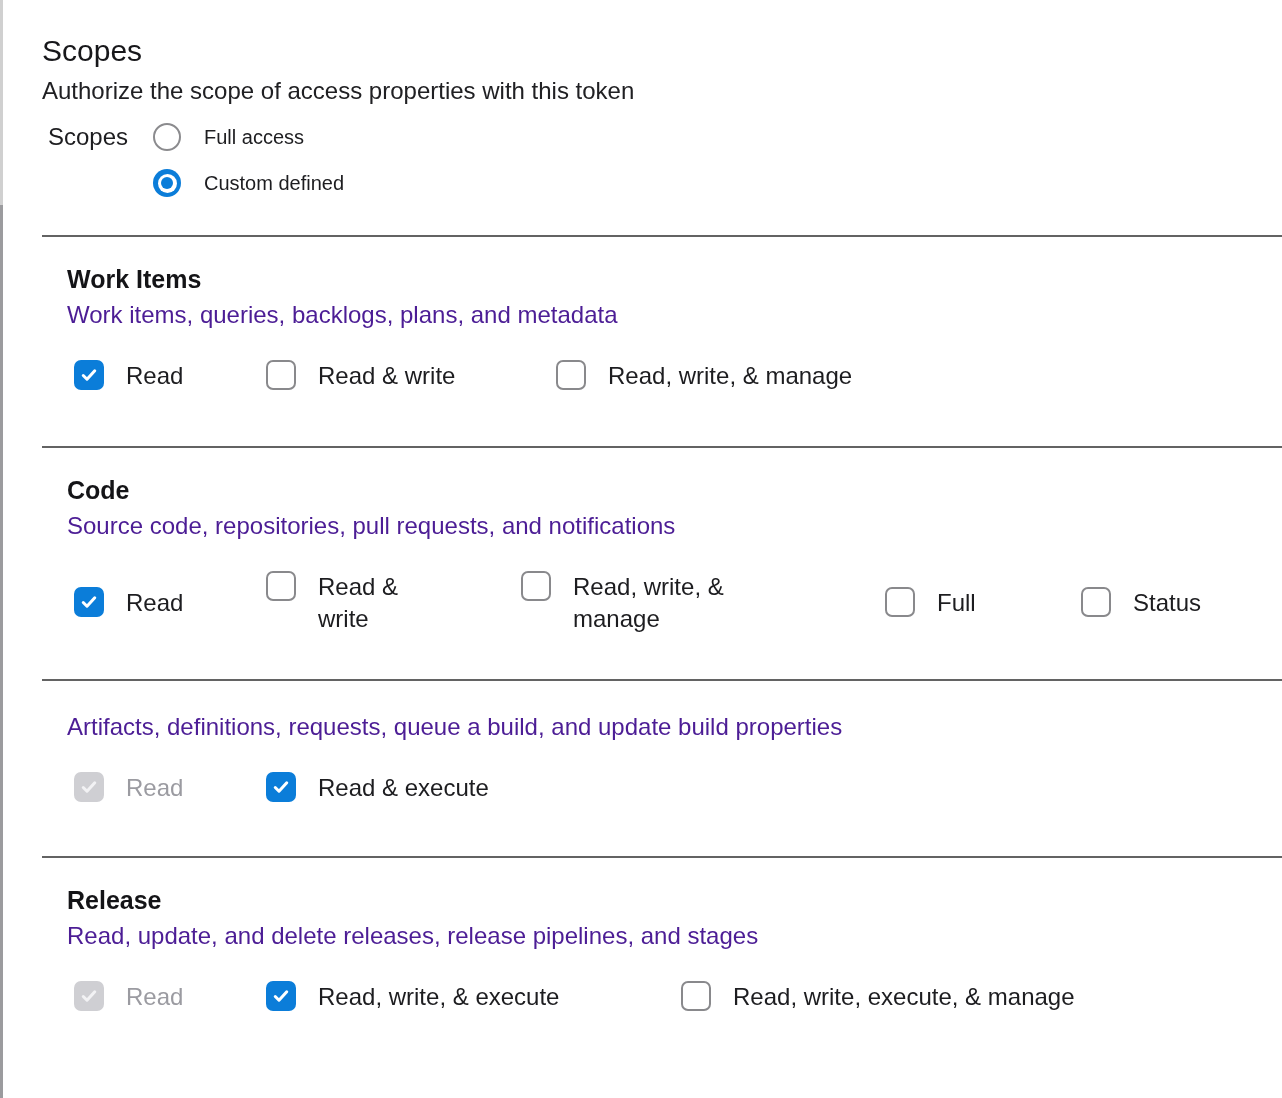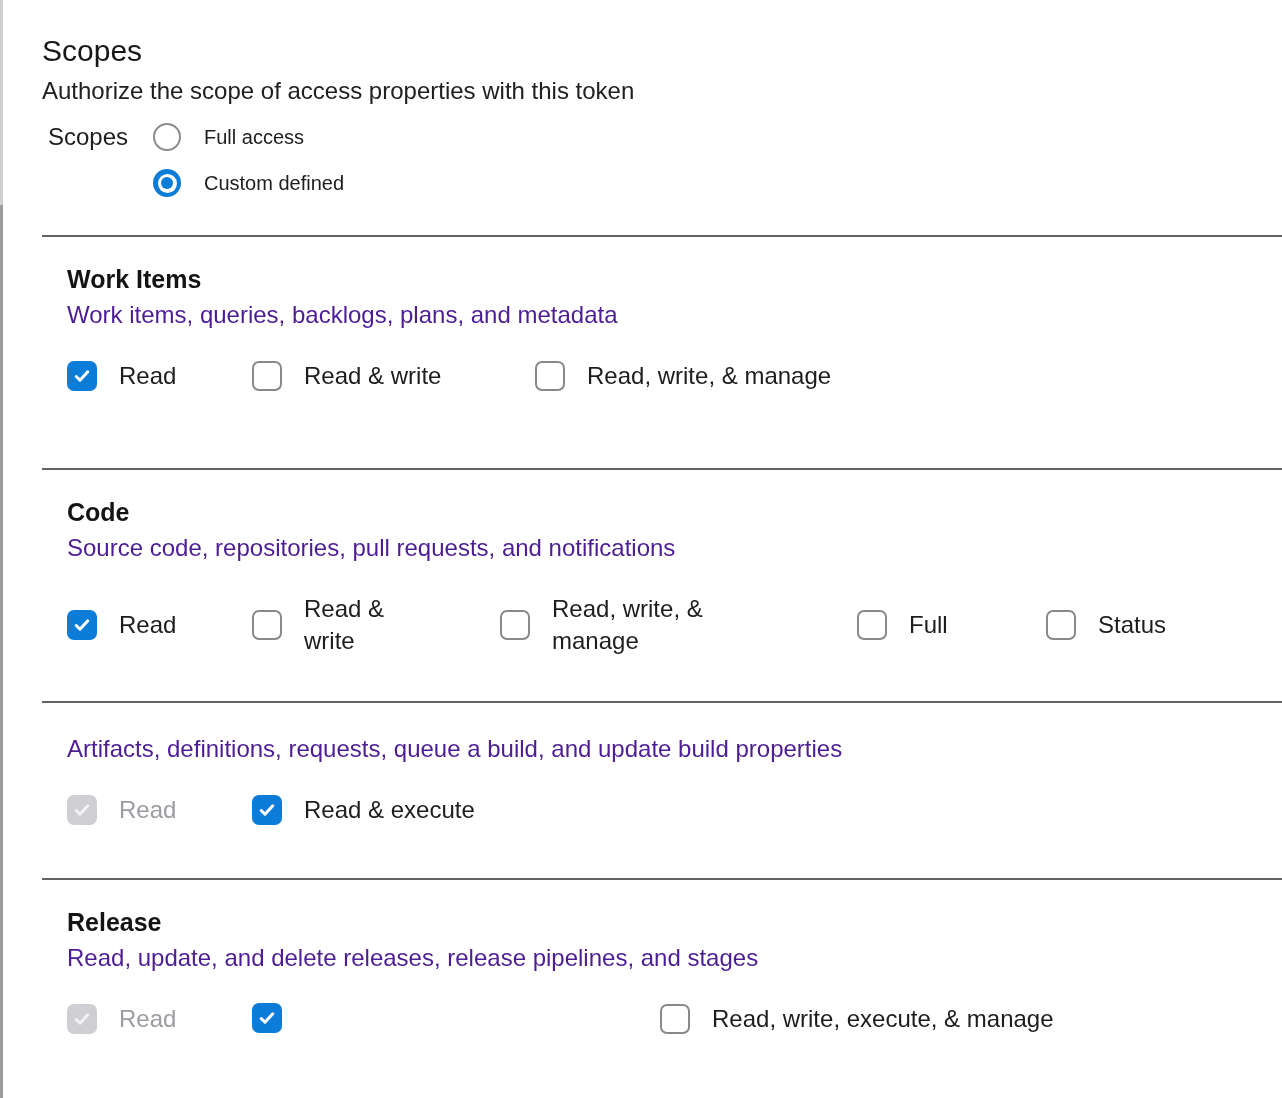--- a/index.html
+++ b/index.html
@@ -43,21 +43,21 @@
   .radio-label { font-size: 20px; margin-left: 23px; }
 
   .divider { height: 2px; background: #636363; width: 1240px; }
   .radio-group { margin-bottom: 29px; }
 
   
   .section { padding: 26px 0 0 25px; }
   .section-title { font-size: 25px; font-weight: 700; line-height: 32px; color: #141417; }
   .section-desc { font-size: 24px; line-height: 30px; margin-top: 5px; color: #4c1d95; }
   .option-row { display: flex; align-items: flex-start; margin-top: 30px; }
-  .option { display: flex; align-items: center; }
+  .option { display: flex; align-items: flex-start; margin-left: 7px; }
   .checkbox {
     width: 30px; height: 30px; border-radius: 7px; flex: 0 0 auto;
     border: 2px solid #89898c; background: #ffffff;
     display: flex; align-items: center; justify-content: center;
   }
   .checkbox.checked { border: none; background: #0b7dd9; }
   .checkbox.disabled { border: none; background: #cfcfd3; }
   .checkbox svg { width: 20px; height: 20px; display: block; }
   .cb-label { font-size: 24px; line-height: 32px; margin-left: 22px; }
   .cb-label.disabled-text { color: #9b9ba1; }
@@ -65,21 +65,21 @@
   .cb-label.wrap-3 { max-width: 185px; }
 
   
   .w185 { width: 185px; }
   .w248 { width: 248px; }
   .w283 { width: 283px; }
   .w357 { width: 357px; }
   .w163 { width: 189px; }
   .w408 { width: 408px; }
 
-  .pb-wi { padding-bottom: 76px; }
+  .pb-wi { padding-bottom: 54px; }
   .pb-code { padding-bottom: 44px; }
   .pb-build { padding-bottom: 52px; }
 </style>
 </head>
 <body>
 
 <div class="edge-track">
   <div class="edge-thumb"></div>
 </div>
 
@@ -196,20 +196,21 @@
             </svg>
         </div>
         <div class="cb-label disabled-text">Read</div>
       </div>
       <div class="option w408">
         <div class="checkbox checked">
           <svg viewBox="0 0 16 16">
               <path d="M3.4 8.4 L6.4 11.4 L12.6 4.6" stroke="#ffffff" stroke-width="2.4" fill="none" stroke-linecap="round" stroke-linejoin="round"></path>
             </svg>
         </div>
+        <div class="cb-label">Read, write, &amp; execute</div>
       </div>
       <div class="option">
         <div class="checkbox"></div>
         <div class="cb-label">Read, write, execute, &amp; manage</div>
       </div>
     </div>
   </div>
 
 </div>
 

